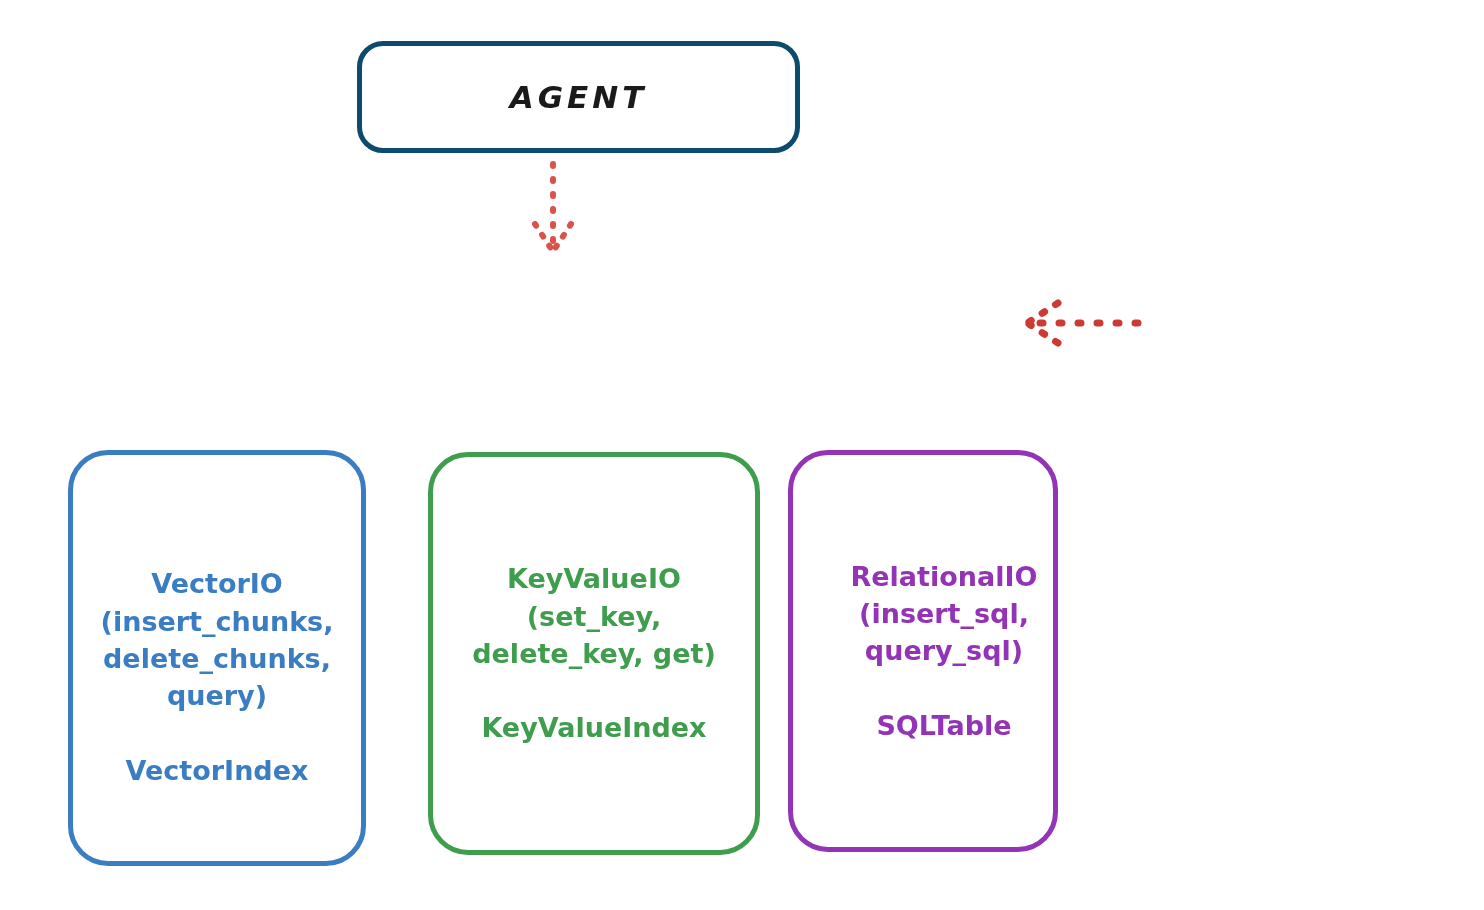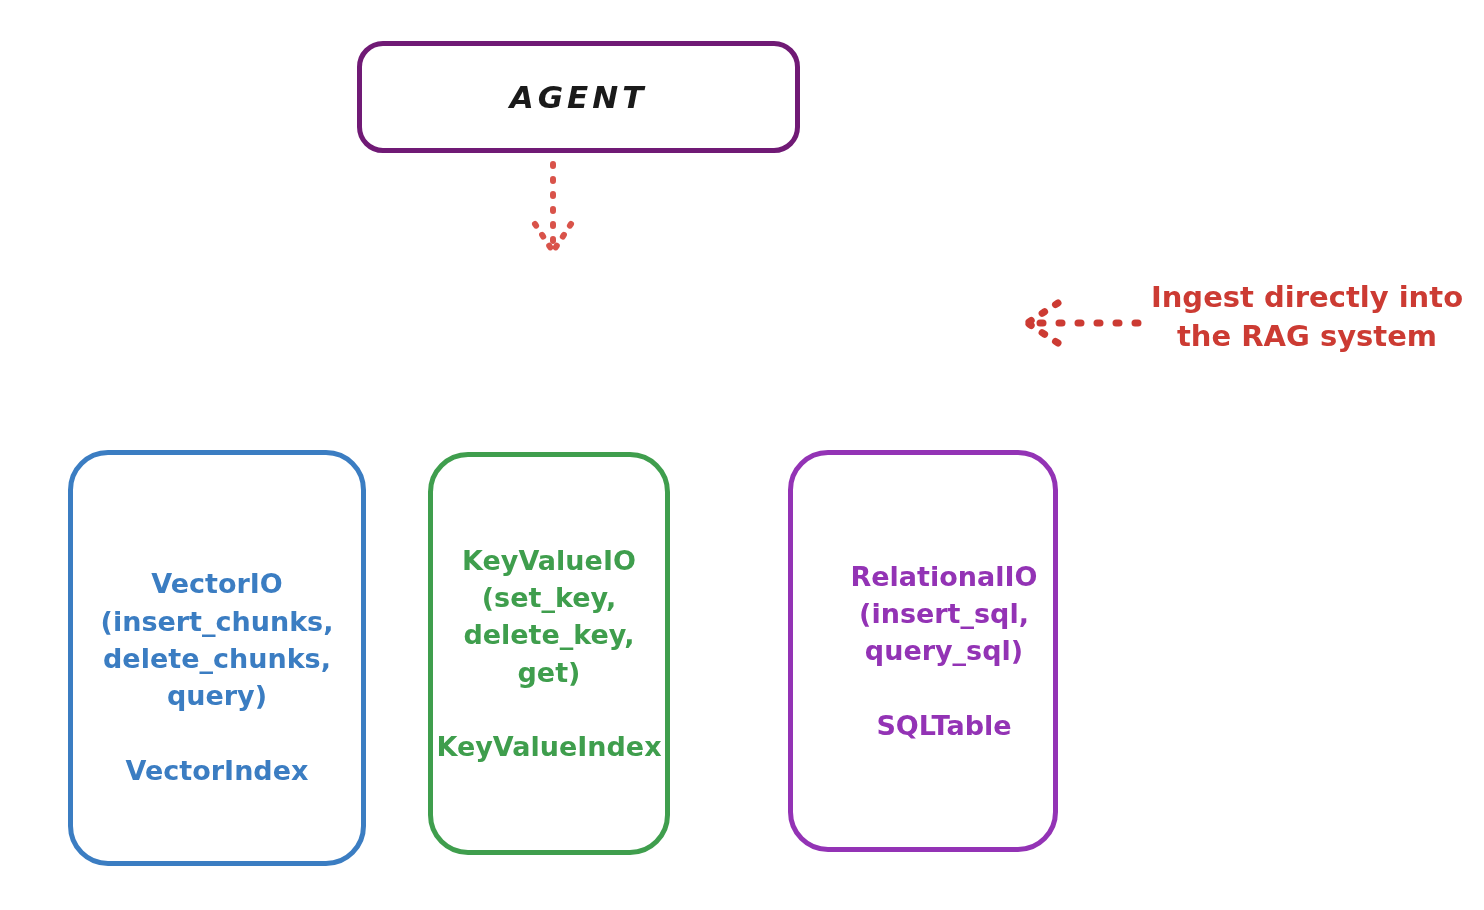--- a/index.html
+++ b/index.html
@@ -28,21 +28,21 @@
     justify-content: center;
     text-align: center;
   }
   .node .node-text {
     white-space: pre-line;
     line-height: 1.32;
   }
 
   
   .node-black {
-    border: 5px solid #701a75;
+    border: 5px solid #0c4a6e;
     border-radius: 26px;
   }
   .node-black .node-text {
     color: #1a1a1a;
     font-family: "DejaVu Sans", sans-serif;
     font-style: italic;
     font-weight: 600;
     letter-spacing: 1px;
   }
 
@@ -89,21 +89,21 @@
     top: 450px;
     width: 298px;
     height: 416px;
     border-color: #3b7dc2;
   }
   #vector-io-box .node-text { color: #3b7dc2; margin-top: 38px; }
 
   #key-value-io-box {
     left: 428px;
     top: 452px;
-    width: 242px;
+    width: 332px;
     height: 403px;
     border-color: #3f9e4d;
   }
   #key-value-io-box .node-text { color: #3f9e4d; }
 
   #relational-io-box {
     left: 788px;
     top: 450px;
     width: 270px;
     height: 402px;
@@ -158,22 +158,20 @@
     <line x1="66" y1="64" x2="49" y2="90" stroke="#d9534a" stroke-width="6" stroke-linecap="round" stroke-dasharray="2 11"></line>
   </svg>
 
 
   <svg class="connector" id="ingest-arrow" viewBox="0 0 124 54">
     <line x1="120" y1="27" x2="14" y2="27" stroke="#cc3b33" stroke-width="7" stroke-linecap="round" stroke-dasharray="3 16"></line>
     <line x1="40" y1="7" x2="11" y2="26" stroke="#cc3b33" stroke-width="7" stroke-linecap="round" stroke-dasharray="3 13"></line>
     <line x1="40" y1="47" x2="11" y2="28" stroke="#cc3b33" stroke-width="7" stroke-linecap="round" stroke-dasharray="3 13"></line>
   </svg>
 
-  <div id="ingest-annotation">Ingest directly into
-the RAG system</div>
 
   <div class="node node-api" id="vector-io-box">
     <span class="node-text">VectorIO
 (insert_chunks,
 delete_chunks,
 query)
 
 VectorIndex</span>
   </div>
 

